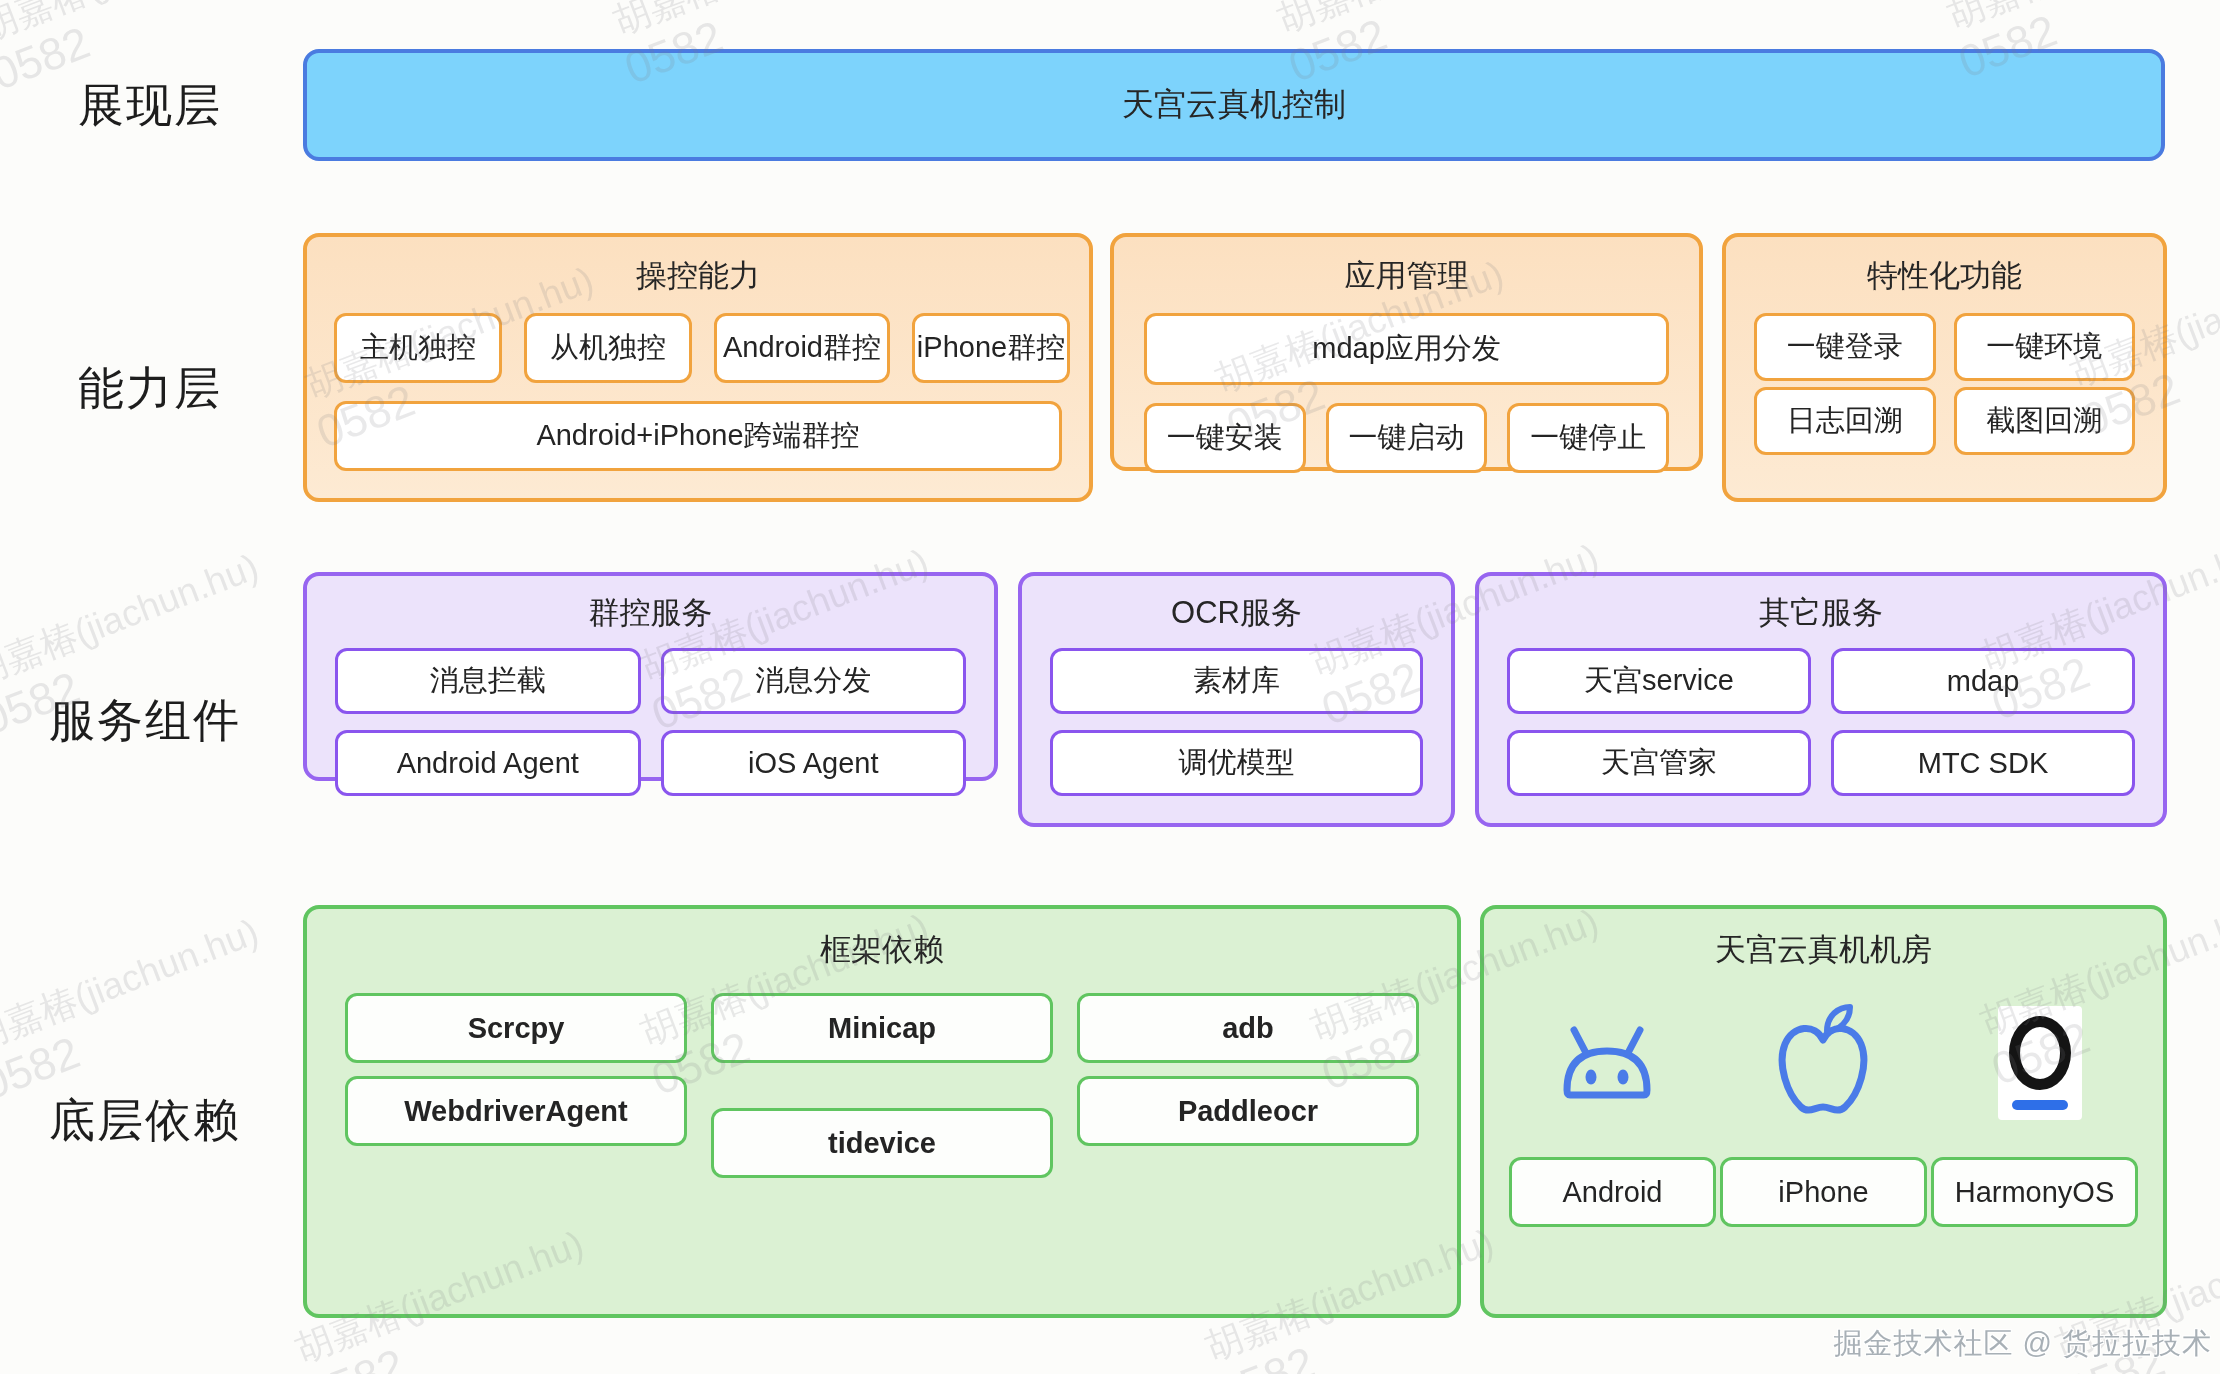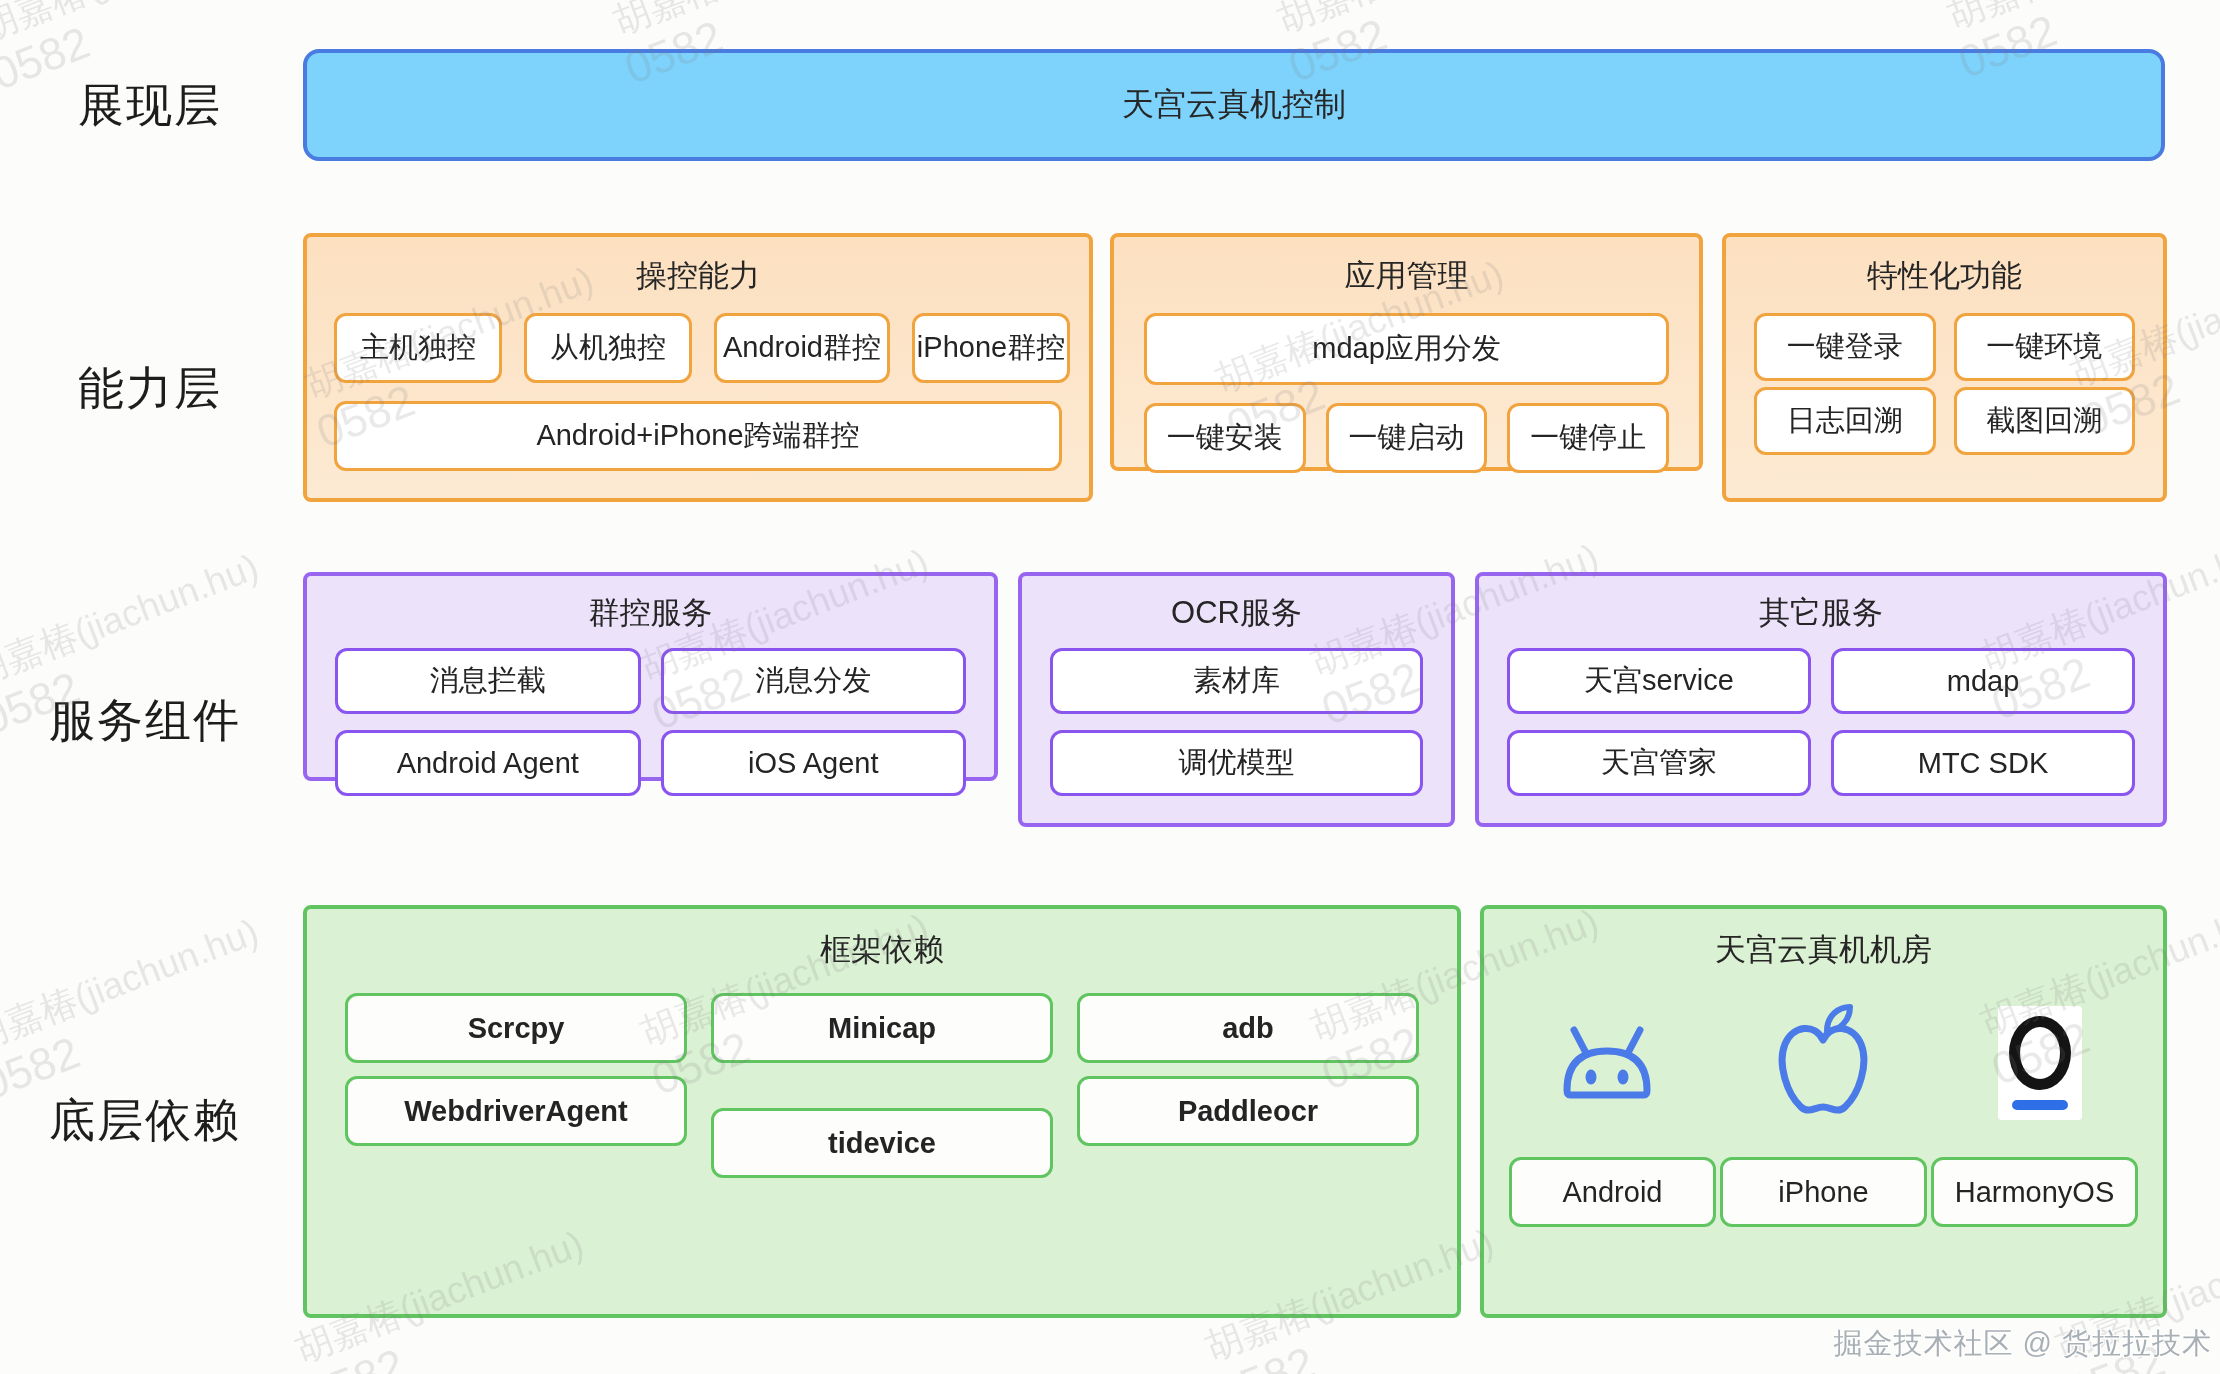--- a/index.html
+++ b/index.html
@@ -11,21 +11,21 @@
   .row-label{
     position:absolute; font-size:46px; color:#1d1d1d; letter-spacing:2px;
     text-align:center; line-height:1; font-weight:500;
   }
   .bluebox{
     position:absolute; left:303px; top:49px; width:1862px; height:112px;
     box-sizing:border-box; background:#7dd3fc; border:4px solid #4a7be0;
     border-radius:16px; display:flex; align-items:center; justify-content:center;
     font-size:32px;
   }
-  .sec{position:absolute; box-sizing:border-box; border-radius:8px;}
+  .sec{position:absolute; box-sizing:border-box; border-radius:16px;}
   .sec .t{text-align:center; font-size:31px; color:#262626;}
   .item{
     background:#fff; border-radius:12px; display:flex; align-items:center;
     justify-content:center; font-size:29px; color:#242424; box-sizing:border-box;
     text-align:center; white-space:nowrap;
   }
   .orange{border:4px solid #f1a33e; background:linear-gradient(180deg,#fce0c0 0%,#fdead3 100%);}
   .orange .item{border:3px solid #f1a33e;}
   .purple{border:4px solid #9765f0; background:#ece3fb;}
   .purple .item{border:3px solid #8a55ee;}

